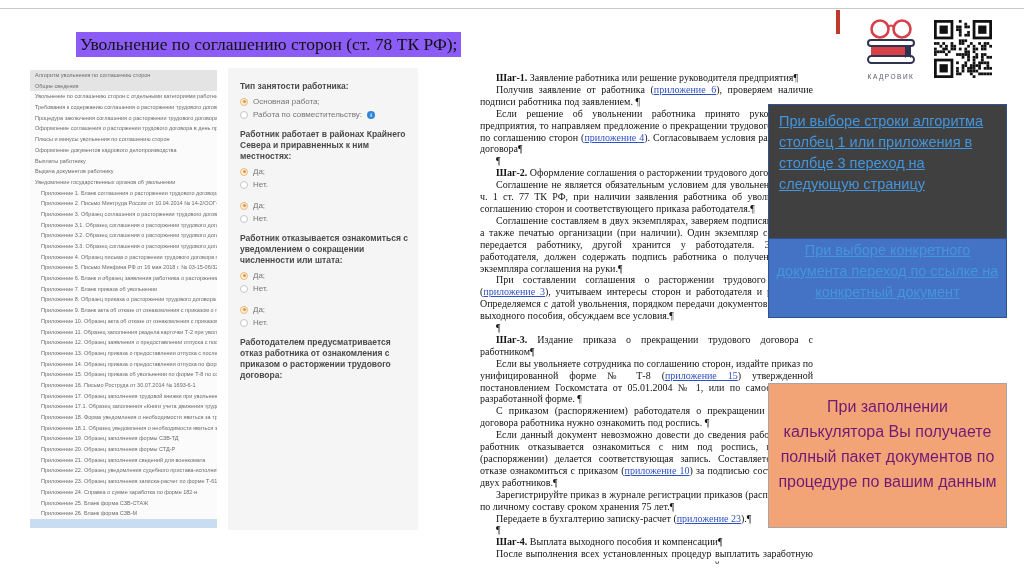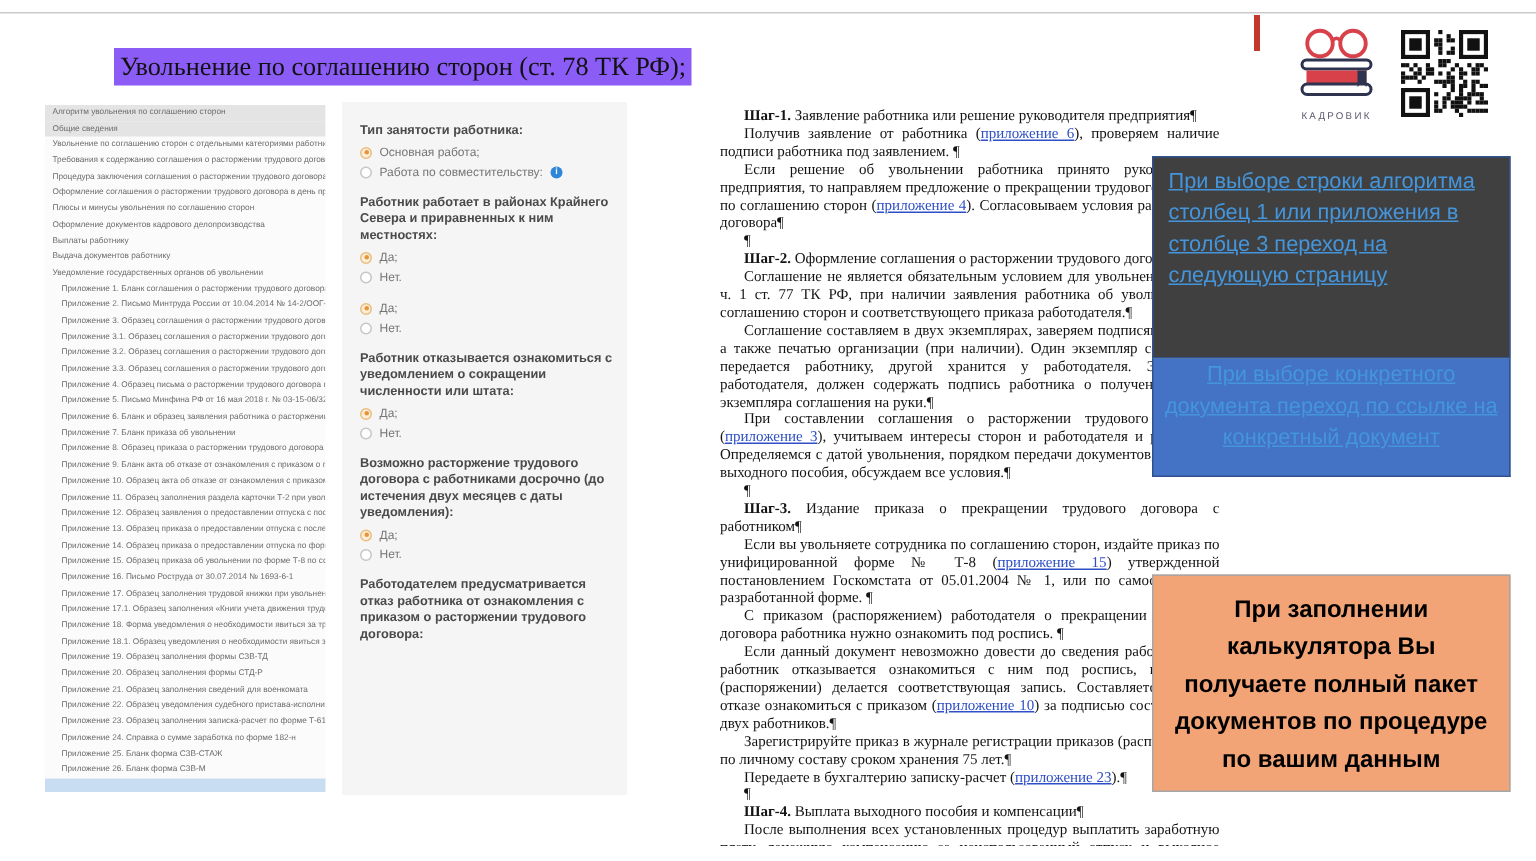--- a/index.html
+++ b/index.html
@@ -287,21 +287,20 @@
         <div class="radio-row">
           <span class="radio selected"></span>
           <span>Да;</span>
         </div>
         <div class="radio-row">
           <span class="radio"></span>
           <span>Нет.</span>
         </div>
       </div>
       <div class="form-group">
-        <div class="form-q">Возможно расторжение трудового договора с работниками досрочно (до истечения двух месяцев с даты уведомления):</div>
         <div class="radio-row">
           <span class="radio selected"></span>
           <span>Да;</span>
         </div>
         <div class="radio-row">
           <span class="radio"></span>
           <span>Нет.</span>
         </div>
       </div>
       <div class="form-group">
@@ -330,15 +329,15 @@
       <p class="doc-para"><span>После выполнения всех установленных процедур выплатить заработную плату, денежную компенсацию за неиспользованный отпуск и выходное пособие, в случае если это предусмотрено соглашением.¶</span></p>
     </div>
 
   <div class="callout blue-box blue-top" style="background: #404040; border-color: rgb(47, 82, 143);">
     <span class="callout-text" style="color: rgb(68, 149, 220);">При выборе строки алгоритма столбец 1 или приложения в столбце 3 переход на следующую страницу</span>
   </div>
   <div class="callout blue-box blue-bottom" style="background: rgb(68, 114, 196); border-color: rgb(47, 82, 143);">
     <span class="callout-text" style="color: rgb(68, 149, 220);">При выборе конкретного документа переход по ссылке на конкретный документ</span>
   </div>
   <div class="callout orange-box" style="background: rgb(242, 164, 119);">
-    <span class="callout-text" style="color: #000000; font-weight: bold;">При заполнении калькулятора Вы получаете полный пакет документов по процедуре по вашим данным</span>
+    <span class="callout-text" style="color: #701a75;">При заполнении калькулятора Вы получаете полный пакет документов по процедуре по вашим данным</span>
   </div>
 </div>
 
 </body></html>

